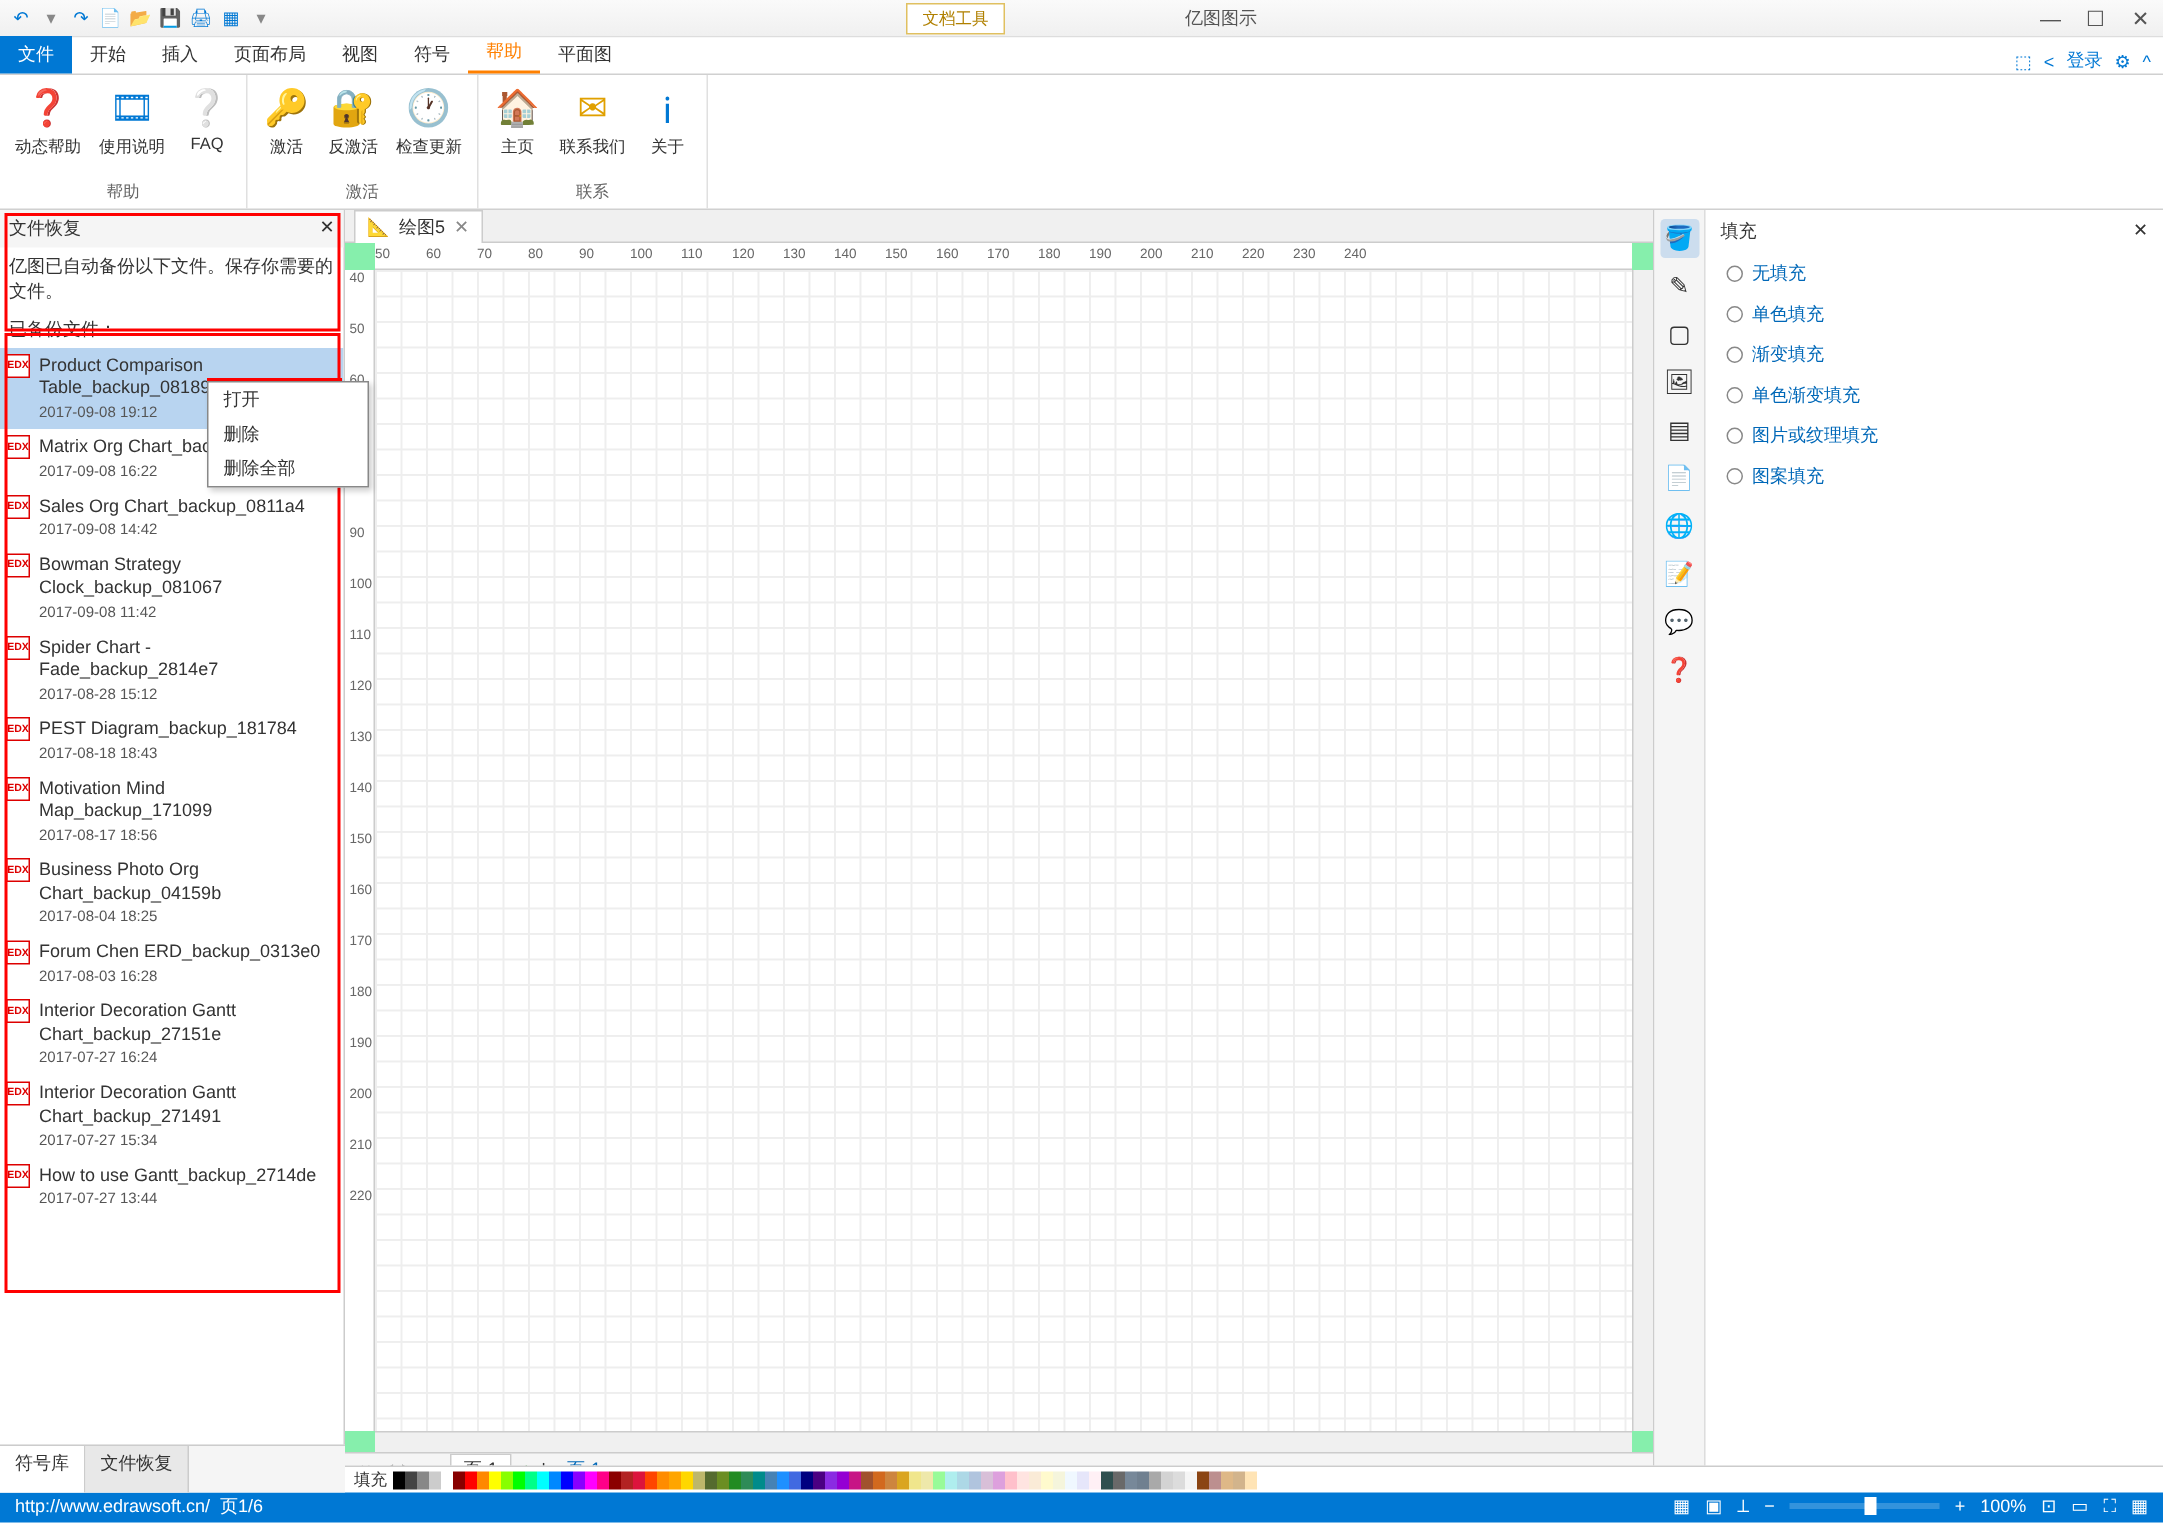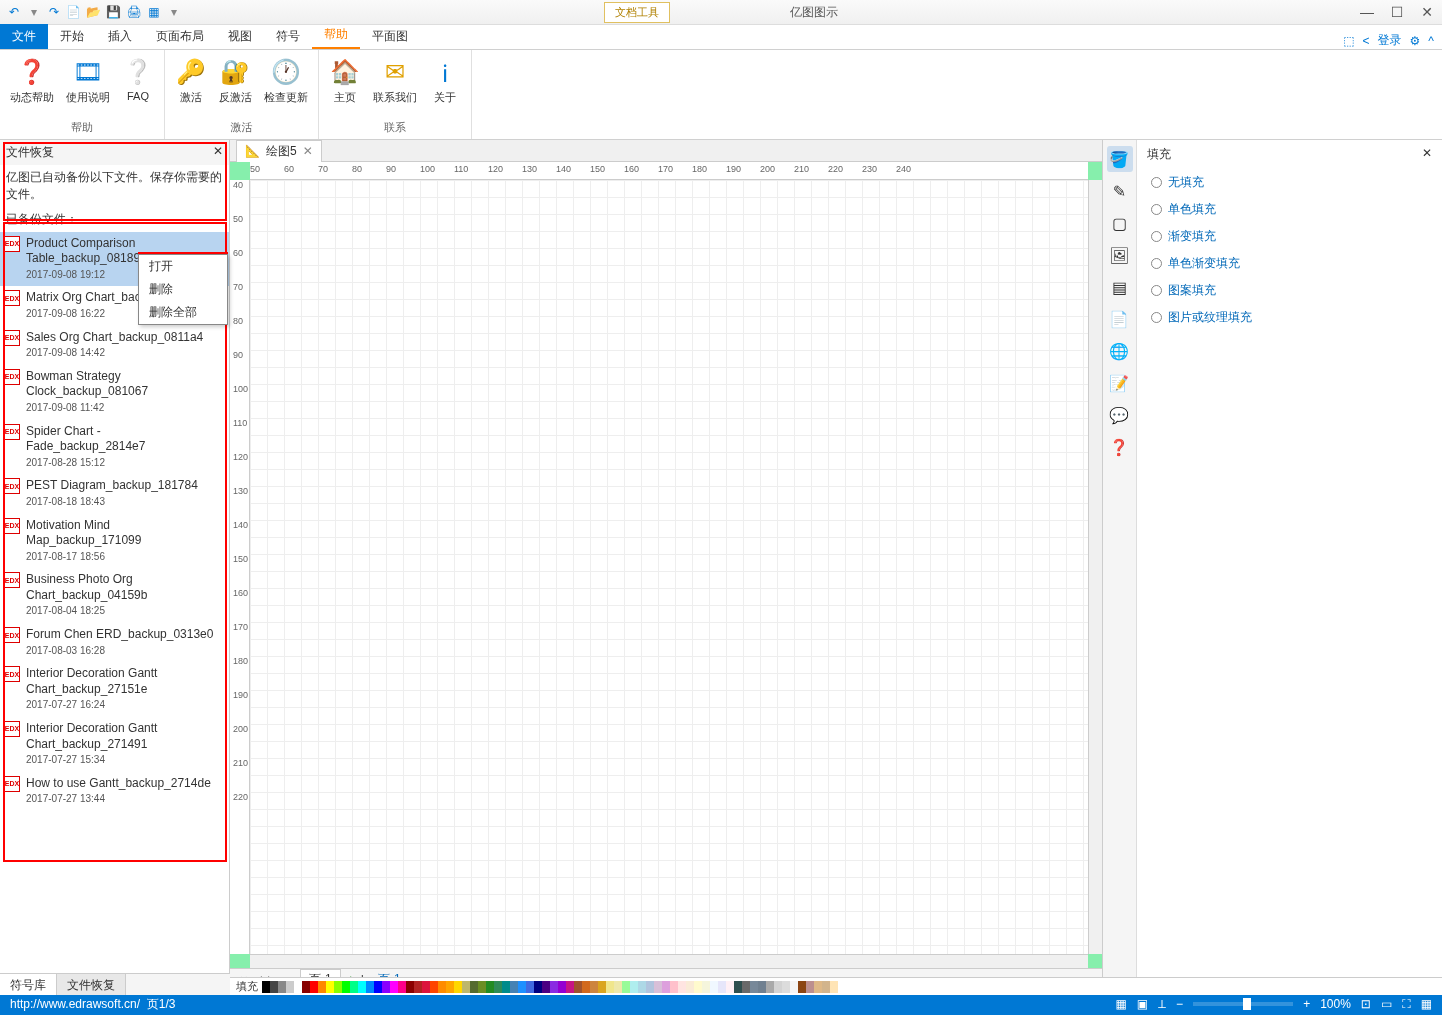--- a/index.html
+++ b/index.html
@@ -32,21 +32,21 @@
 .hb2 { left: 3px; top: 82px; width: 224px; height: 640px; }
 .hb3 { left: 138px; top: 112px; width: 90px; height: 55px; }
 .panel-header { padding: 4px 6px; background: #f5f5f5; display: flex; justify-content: space-between; font-size: 12px; }
 .panel-msg { padding: 4px 6px; font-size: 12px; line-height: 1.4; }
 .panel-subhdr { padding: 4px 6px; font-size: 12px; }
 .file-list { flex: 1; overflow-y: auto; position: relative; }
 .file-item { padding: 4px 6px 4px 26px; position: relative; font-size: 12px; line-height: 1.3; cursor: pointer; }
 .file-item.selected { background: #b8d4f0; }
 .file-icon { position: absolute; left: 4px; top: 4px; width: 16px; height: 16px; background: #fff; border: 1px solid #d00; font-size: 7px; color: #d00; font-weight: bold; display: flex; align-items: center; justify-content: center; }
 .file-item small { color:#555; }
-.context-menu { position: absolute; left: 138px; top: 114px; width: 90px; background: #fff; border: 1px solid #888; box-shadow: 2px 2px 4px rgba(0,0,0,.2); z-index: 200; }
+.context-menu { position: absolute; left: 138px; top: 114px; width: 108px; background: #fff; border: 1px solid #888; box-shadow: 2px 2px 4px rgba(0,0,0,.2); z-index: 200; }
 .ctx-item { padding: 3px 10px; font-size: 12px; cursor: pointer; }
 .canvas-area { flex: 1; display: flex; flex-direction: column; position: relative; }
 .doc-tabs { height: 22px; background: #f0f0f0; display: flex; align-items: center; padding-left: 6px; border-bottom: 1px solid #ccc; }
 .doc-tab { background: #fff; border: 1px solid #ccc; border-bottom: none; padding: 2px 8px; font-size: 12px; display: flex; gap: 6px; align-items: center; }
 .doc-close { color: #888; cursor: pointer; }
 .ruler-area { flex: 1; position: relative; background: #86efac; overflow: hidden; text-align: center; }
 .ruler-h { position: absolute; top: 0; left: 20px; right: 14px; height: 18px; background: #fff; border-bottom: 1px solid #ccc; display: flex; }
 .ruler-h span { position: absolute; font-size: 9px; color: #666; top: 2px; }
 .ruler-v { position: absolute; top: 18px; left: 0; width: 20px; bottom: 14px; background: #fff; border-right: 1px solid #ccc; }
 .ruler-v span { position: absolute; font-size: 9px; color: #666; left: 3px; }
@@ -58,21 +58,21 @@
 .page-nav span { cursor:pointer; color:#555; padding:0 2px;}
 .page-tab { background:#fff; border:1px solid #ccc; padding:1px 8px;}
 .right-panel { width: 340px; border-left: 1px solid #ccc; display: flex; }
 .rp-icons { width: 34px; background: #f5f5f5; border-right: 1px solid #ddd; display: flex; flex-direction: column; align-items: center; padding-top: 6px; gap: 6px; }
 .rp-icon { width: 26px; height: 26px; display: flex; align-items: center; justify-content: center; cursor: pointer; font-size: 16px; border-radius: 3px; }
 .rp-icon.active { background: #cde; }
 .rp-content { flex: 1; padding: 6px 10px; }
 .rp-header { display:flex; justify-content:space-between; font-size:12px; padding-bottom:6px;}
 .fill-opt { display: flex; align-items: center; gap: 6px; padding: 5px 4px; font-size: 12px; color: #0068b8; cursor: pointer; }
 .radio { width: 11px; height: 11px; border: 1px solid #888; border-radius: 50%; display: inline-block; }
-.bottom-panel-tabs { position: absolute; left: 0; bottom: 20px; height: 22px; display: flex; background: #f5f5f5; border-top: 1px solid #ccc; width: 230px; z-index:5;}
+.bottom-panel-tabs { position: absolute; left: 0; bottom: 20px; height: 32px; display: flex; background: #f5f5f5; border-top: 1px solid #ccc; width: 230px; z-index:5;}
 .bp-tab { padding: 3px 10px; font-size: 12px; border-right: 1px solid #ccc; background:#fff; cursor:pointer;}
 .bp-tab.active { background:#e8e8e8;}
 .color-strip { height: 18px; display: flex; align-items:center; padding-left: 236px; background:#fff; position:absolute; left:0; right:0; bottom:20px; z-index:4; border-top:1px solid #ccc;}
 .color-strip-label { font-size:11px; margin-right:4px;}
 .swatches { display:flex; gap:0;}
 .sw { width:8px; height:12px;}
 .statusbar { position: absolute; bottom: 0; left: 0; right: 0; height: 22px; background: #0078d4; color: #fff; display: flex; align-items: center; padding: 0 10px; font-size: 12px; justify-content: space-between; }
 .status-left a { color:#fff; }
 .status-right { display:flex; gap:10px; align-items:center;}
 .zoom-slider { width:100px; height:4px; background:#fff3; position:relative;}
@@ -309,25 +309,25 @@
       <div class="fill-opt">
           <span class="radio"></span>
           <span>渐变填充</span>
         </div>
       <div class="fill-opt">
           <span class="radio"></span>
           <span>单色渐变填充</span>
         </div>
       <div class="fill-opt">
           <span class="radio"></span>
+          <span>图片或纹理填充</span>
+        </div>
+      <div class="fill-opt">
+          <span class="radio"></span>
           <span>图案填充</span>
-        </div>
-      <div class="fill-opt">
-          <span class="radio"></span>
-          <span>图片或纹理填充</span>
         </div>
     </div>
   </div>
 </div>
 
 <div class="bottom-panel-tabs">
   <div class="bp-tab">符号库</div>
   <div class="bp-tab active">文件恢复</div>
 </div>
 
@@ -405,21 +405,21 @@
       <div class="sw" style="background: rgb(188, 143, 143);"></div>
       <div class="sw" style="background: rgb(222, 184, 135);"></div>
       <div class="sw" style="background: rgb(210, 180, 140);"></div>
       <div class="sw" style="background: rgb(255, 228, 181);"></div>
     </div>
 </div>
 
 <div class="statusbar">
   <div class="status-left">
     <a>http://www.edrawsoft.cn/</a>&nbsp;
-    <span>页1/3</span>
+    <span>页1/6</span>
   </div>
   <div class="status-right">
     <span>▦</span>
     <span>▣</span>
     <span>⟂</span>
     <span>−</span>
     <div class="zoom-slider">
         <div class="zoom-thumb"></div>
       </div>
     <span>+</span>

